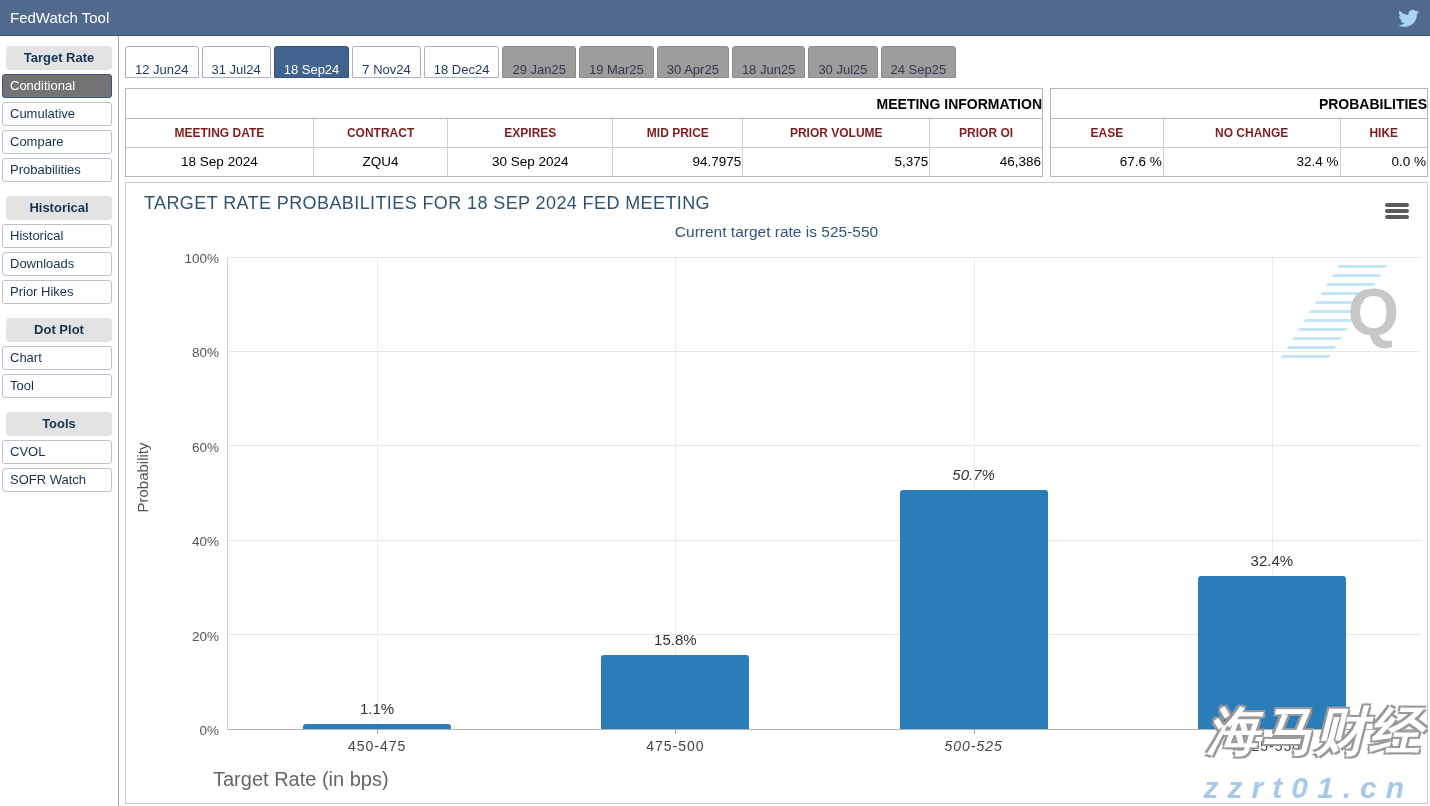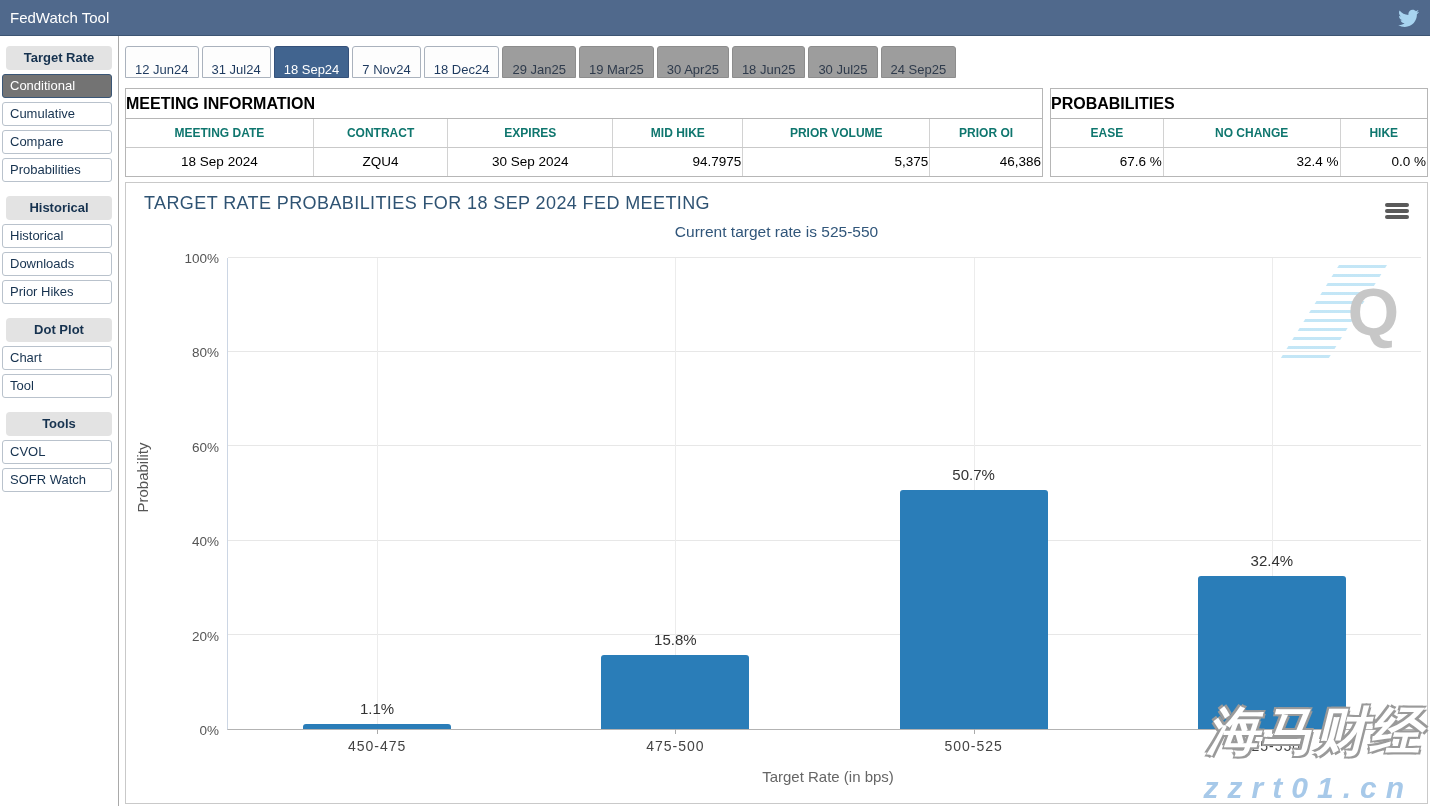--- a/index.html
+++ b/index.html
@@ -30,30 +30,30 @@
   .tab { height:32px; line-height:30px; padding:8px 9px; margin-right:3px; font-size:13px;
          border:1px solid #aab2bd; border-radius:3px 3px 0 0; background:#fdfdfd;
          color:#1e3a5f; cursor:pointer; white-space:nowrap; }
   .tab.active { background:#41648f; border-color:#35517a; color:#fff; }
   .tab.disabled { background:#9d9d9d; border-color:#8d8d8d; color:#2f3b4c; }
 
   
   .info-table { position:absolute; top:88px; border:1px solid #b6b6b6; background:#fff; }
   .mi { left:125px; width:918px; }
   .pr { left:1050px; width:378px; }
-  .tbl-title { height:30px; line-height:30px; text-align:left; font-weight:bold; font-size:16px;
+  .tbl-title { height:30px; line-height:30px; text-align:right; font-weight:bold; font-size:14px;
                color:#000; border-bottom:1px solid #b6b6b6; }
   .tbl-row { display:grid; }
   .mi .tbl-row { grid-template-columns:20.5% 14.7% 18% 14.2% 20.4% 12.2%; }
   .pr .tbl-row { grid-template-columns:30% 47% 23%; }
   .tbl-row.hdr { border-bottom:1px solid #c9c9c9; }
   .cell { height:28px; line-height:28px; font-size:12px; border-right:1px solid #d2d2d2;
           text-align:center; overflow:hidden; }
   .cell:last-child { border-right:none; }
-  .hdr .cell { font-weight:bold; color:#0f766e; }
+  .hdr .cell { font-weight:bold; color:#7f1d1d; }
   .val .cell { font-size:13.5px; }
   .cell.num { text-align:right; padding-right:1px; }
 
   
   .chart-panel { position:absolute; left:125px; top:182px; width:1303px; height:622px;
                  background:#fff; border:1px solid #c9c9c9; }
   .chart-title { position:absolute; left:18px; top:10px; font-size:18px; letter-spacing:0.4px;
                  color:#2f5373; }
   .chart-subtitle { position:absolute; left:0; top:40px; width:100%; text-align:center;
                     font-size:15.5px; color:#31567a; }
@@ -70,22 +70,22 @@
   .gridline-h { position:absolute; left:0; width:100%; height:1px; background:#e7e7e7; }
   .slot { position:absolute; top:0; height:100%; width:25%; }
   .gridline-v { position:absolute; left:50%; top:0; bottom:0; width:1px; background:#ececec; }
   .bar { position:absolute; bottom:0; left:50%; width:148px; margin-left:-74px;
          border-radius:3px 3px 0 0; z-index:1; }
   .bar-label { position:absolute; left:0; width:100%; text-align:center; font-size:15px;
                color:#333; z-index:2; }
   .cat-tick { position:absolute; top:100%; left:50%; width:1px; height:5px; background:#aaa; }
   .cat-label { position:absolute; top:calc(100% + 9px); left:0; width:100%; text-align:center;
                font-size:14px; letter-spacing:1px; color:#444; }
-  .xlabel { position:absolute; left:105px; top:585px; width:1194px; text-align:center;
-            font-size:15px; color:#666; }
+  .xlabel { position:absolute; left:87px; top:585px; width:1194px; text-align:left;
+            font-size:20px; color:#666; }
 
   
   .wm-q { position:absolute; right:28px; top:82px; width:90px; height:100px; pointer-events:none; }
   .wm-q .stripes { position:absolute; left:0; top:0; width:48px; height:96px; transform:skewX(-32deg);
                    background:repeating-linear-gradient(to bottom,#b9e2f5 0 3px,transparent 3px 9px);
                    opacity:0.85; }
   .wm-q .qletter { position:absolute; right:0; top:14px; font-size:66px; font-weight:bold;
                    color:#c7c7c7; line-height:1; }
   .wm-cn { position:absolute; right:4px; bottom:36px; font-size:52px; font-weight:bold; font-style:italic;
            color:#fff; letter-spacing:2px; z-index:5; white-space:nowrap;
@@ -140,21 +140,21 @@
     <div class="tab disabled">30 Jul25</div>
     <div class="tab disabled">24 Sep25</div>
   </div>
 
   <div class="info-table mi">
     <div class="tbl-title">MEETING INFORMATION</div>
     <div class="tbl-row hdr">
       <div class="cell">MEETING DATE</div>
       <div class="cell">CONTRACT</div>
       <div class="cell">EXPIRES</div>
-      <div class="cell">MID HIKE</div>
+      <div class="cell">MID PRICE</div>
       <div class="cell">PRIOR VOLUME</div>
       <div class="cell">PRIOR OI</div>
     </div>
     <div class="tbl-row val">
       <div class="cell">18 Sep 2024</div>
       <div class="cell">ZQU4</div>
       <div class="cell">30 Sep 2024</div>
       <div class="cell num">94.7975</div>
       <div class="cell num">5,375</div>
       <div class="cell num">46,386</div>
@@ -206,21 +206,21 @@
           <div class="cat-tick"></div>
           <div class="cat-label">450-475</div>
         </div>
         <div class="slot" style="left: 25%; width: 25%;">
           <div class="gridline-v"></div>
           <div class="bar" style="height: 15.8%; background: rgb(42, 125, 184);"></div>
           <div class="bar-label" style="bottom: calc(15.8% + 7px);">15.8%</div>
           <div class="cat-tick"></div>
           <div class="cat-label">475-500</div>
         </div>
-        <div class="slot" style="left: 50%; width: 25%;">
+        <div class="slot" style="left: 50%; width: 25%; font-style: italic;">
           <div class="gridline-v"></div>
           <div class="bar" style="height: 50.7%; background: rgb(42, 125, 184);"></div>
           <div class="bar-label" style="bottom: calc(50.7% + 7px);">50.7%</div>
           <div class="cat-tick"></div>
           <div class="cat-label">500-525</div>
         </div>
         <div class="slot" style="left: 75%; width: 25%;">
           <div class="gridline-v"></div>
           <div class="bar" style="height: 32.4%; background: rgb(42, 125, 184);"></div>
           <div class="bar-label" style="bottom: calc(32.4% + 7px);">32.4%</div>

